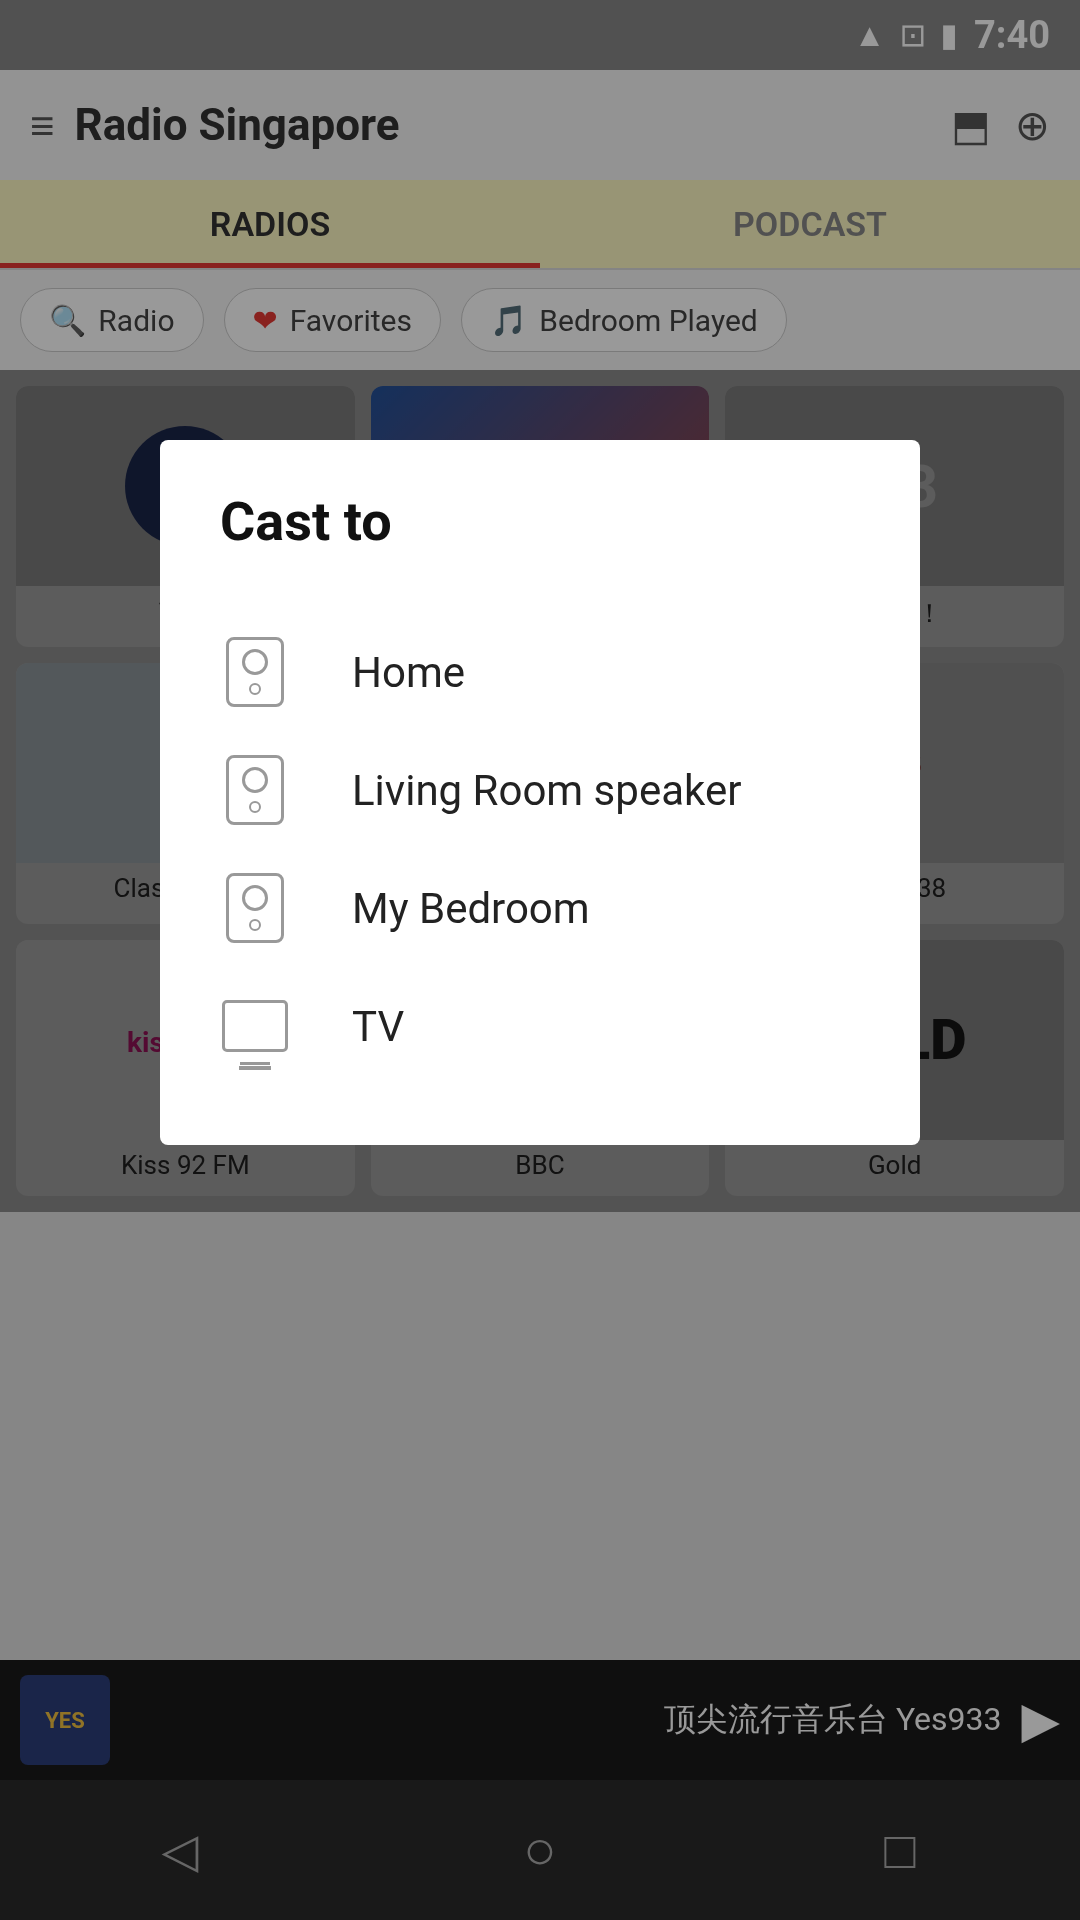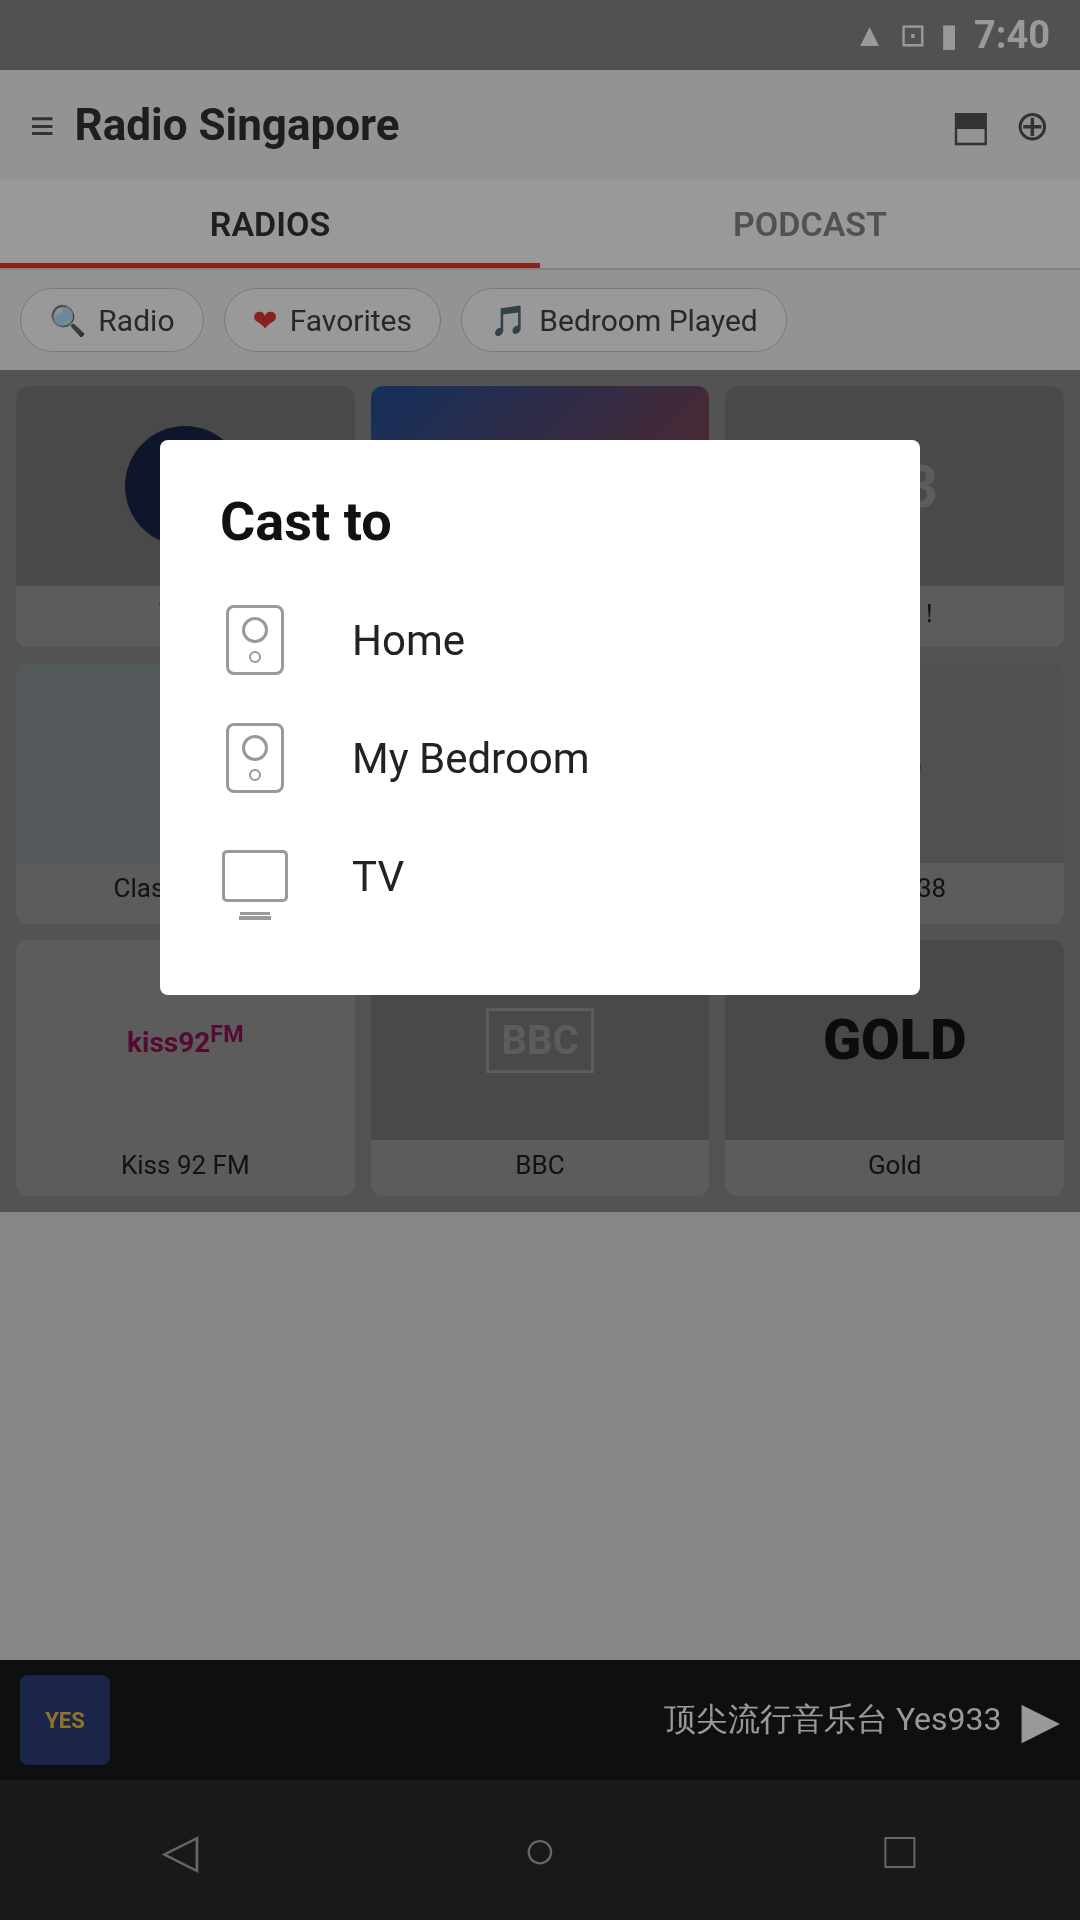--- a/index.html
+++ b/index.html
@@ -75,21 +75,21 @@
     .app-bar .action-icon {
       font-size: 42px;
       color: #555;
       cursor: pointer;
     }
 
     
     .tabs {
       width: 100%;
       height: 90px;
-      background: #ffffff;
+      background: #fef9c3;
       display: flex;
       border-bottom: 2px solid #ddd;
     }
 
     .tab {
       flex: 1;
       display: flex;
       align-items: center;
       justify-content: center;
       font-size: 34px;
@@ -258,21 +258,21 @@
       width: 760px;
       background: white;
       border-radius: 8px;
       padding: 50px 60px 60px;
     }
 
     .dialog-title {
       font-size: 54px;
       font-weight: bold;
       color: #111;
-      margin-bottom: 28px;
+      margin-bottom: 60px;
     }
 
     .cast-item {
       display: flex;
       align-items: center;
       gap: 62px;
       padding: 24px 0;
       cursor: pointer;
     }
 
@@ -535,20 +535,29 @@
     <div class="cast-item">
       <div class="cast-item-icon">
         <div class="speaker-icon">
           <div class="speaker-dot-large"></div>
           <div class="speaker-dot-small"></div>
         </div>
       </div>
       <span class="cast-item-label">Home</span>
     </div>
 
+    <div class="cast-item">
+      <div class="cast-item-icon">
+        <div class="speaker-icon">
+          <div class="speaker-dot-large"></div>
+          <div class="speaker-dot-small"></div>
+        </div>
+      </div>
+      <span class="cast-item-label">Living Room speaker</span>
+    </div>
 
     <div class="cast-item">
       <div class="cast-item-icon">
         <div class="speaker-icon">
           <div class="speaker-dot-large"></div>
           <div class="speaker-dot-small"></div>
         </div>
       </div>
       <span class="cast-item-label">My Bedroom</span>
     </div>

